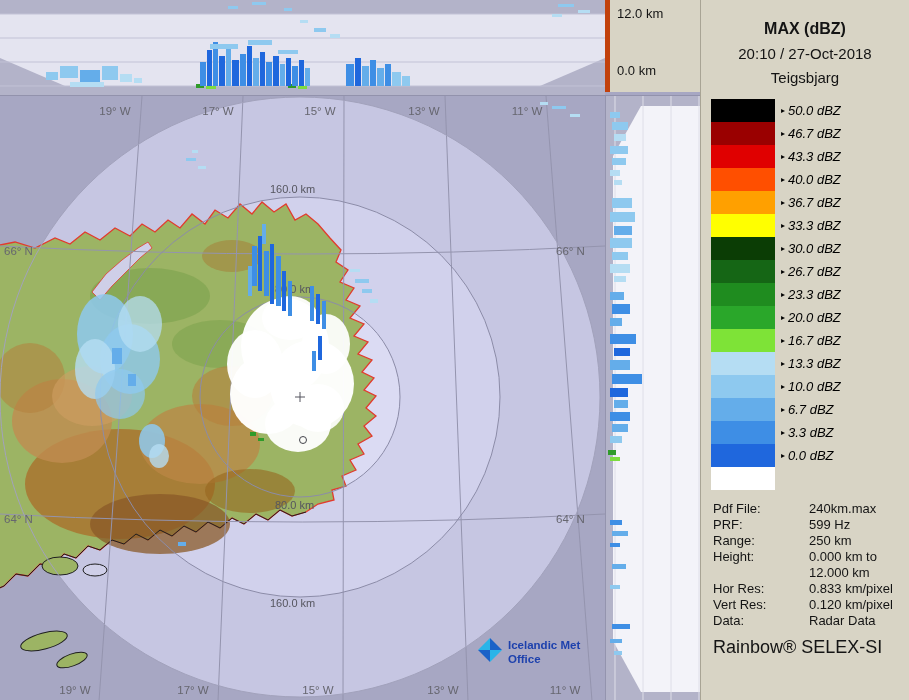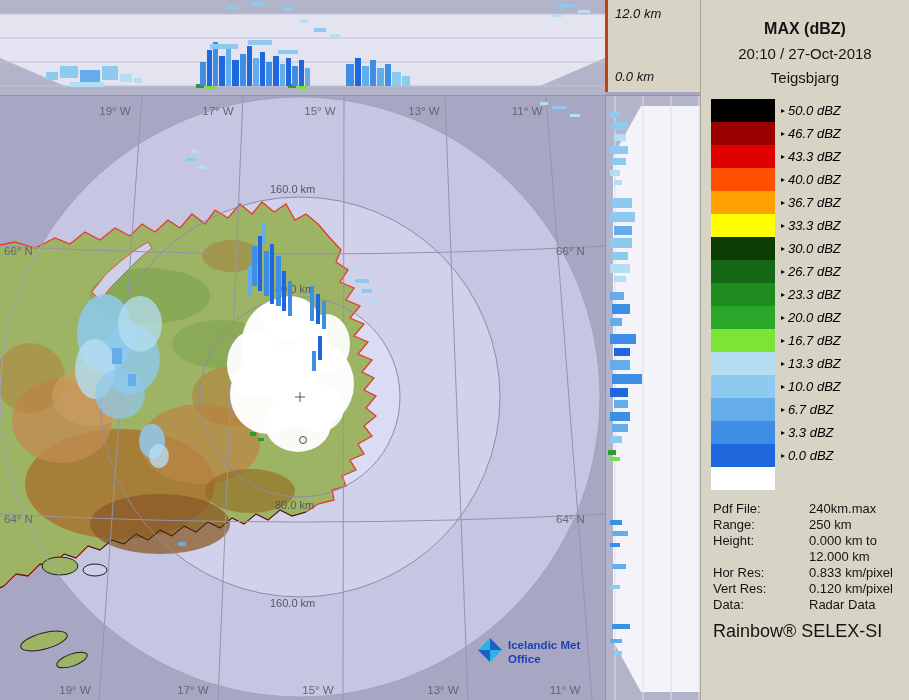--- a/index.html
+++ b/index.html
@@ -2,24 +2,24 @@
 <html style="--seaOuter: #a7a7c3; --sea240: #c6c6e2; --sea160: #d1d1ec; --sea80: #dbdbf3; --profileBg: #b3b3c9; --wedgeTop: #e4e4f0; --wedgeRight: #f3f3f9; --grid: #9494ae; --gridLight: #c2c2d6; --ring: #8c8ca8; --ringOuter: #a2a2bc; --land: #9cb464; --coast: #e23b2e; --blackline: #1f1f1f; --lake: #cfcfe8; --panelBg: #d8d4c5; --panelEdge: #a8a495; --text: #141414; --labelGray: #66666f; --rangeLabel: #55555f; --logoBlue: #1d41ad;"><head>
 <meta charset="utf-8">
 <style>
   html,body{margin:0;padding:0;background:#888;}
   .stage{
     position:relative;width:909px;height:700px;overflow:hidden;
     font-family:"Liberation Sans","DejaVu Sans",sans-serif;
     background:var(--seaOuter);
   }
   .top-profile{position:absolute;left:0;top:0;width:605px;height:95px;}
-  .corner{position:absolute;left:605px;top:0;width:95px;height:92px;background:var(--panelBg);border-left:3px solid #c2410c;box-sizing:border-box;font-style:italic;}
+  .corner{position:absolute;left:605px;top:0;width:95px;height:92px;background:var(--panelBg);border-left:5px solid #c2410c;box-sizing:border-box;}
   .corner .axis-label{position:absolute;left:7px;font-size:13px;color:var(--text);}
   .corner .axis-label.top{top:6px;}
-  .corner .axis-label.bottom{bottom:8px;margin-top:18px;}
+  .corner .axis-label.bottom{bottom:14px;margin-top:18px;}
   .map{position:absolute;left:0;top:95px;width:605px;height:512px;border-top:1px solid #9292ac;box-sizing:border-box;}
   .right-profile{position:absolute;left:605px;top:95px;width:95px;height:605px;border-top:1px solid #9292ac;box-sizing:border-box;}
   .info-panel{position:absolute;left:700px;top:0;width:209px;height:700px;background:var(--panelBg);border-left:1px solid var(--panelEdge);box-sizing:border-box;color:var(--text);}
   .panel-title{text-align:center;font-size:16px;font-weight:700;margin-top:20px;}
   .panel-sub{text-align:center;font-size:15px;margin-top:7px;}
   .legend{margin:13px 0 0 10px;}
   .lrow{display:flex;align-items:center;height:23px;}
   .chip{width:64px;height:23px;flex:none;}
   .larrow{font-size:8px;margin:0 3px 0 6px;color:#000;}
   .llabel{font-size:13px;color:#000;font-style:italic;}
@@ -379,20 +379,24 @@
         <div class="lrow">
           <div class="chip" style="background: rgb(255, 255, 255);"></div>
         </div>
       </div>
     <div class="details" id="details">
         <div class="drow">
           <span class="dlabel">Pdf File:</span>
           <span class="dvalue">240km.max</span>
         </div>
         <div class="drow">
+          <span class="dlabel">PRF:</span>
+          <span class="dvalue">599 Hz</span>
+        </div>
+        <div class="drow">
           <span class="dlabel">Range:</span>
           <span class="dvalue">250 km</span>
         </div>
         <div class="drow">
           <span class="dlabel">Height:</span>
           <span class="dvalue">0.000 km to</span>
         </div>
         <div class="drow">
           <span class="dlabel"></span>
           <span class="dvalue">12.000 km</span>

